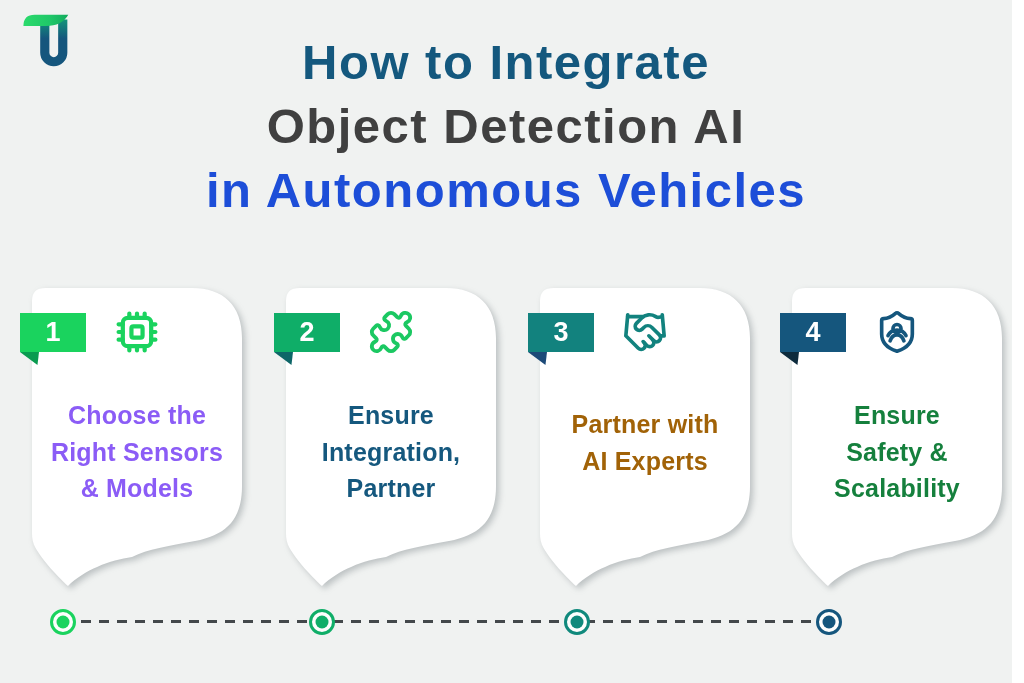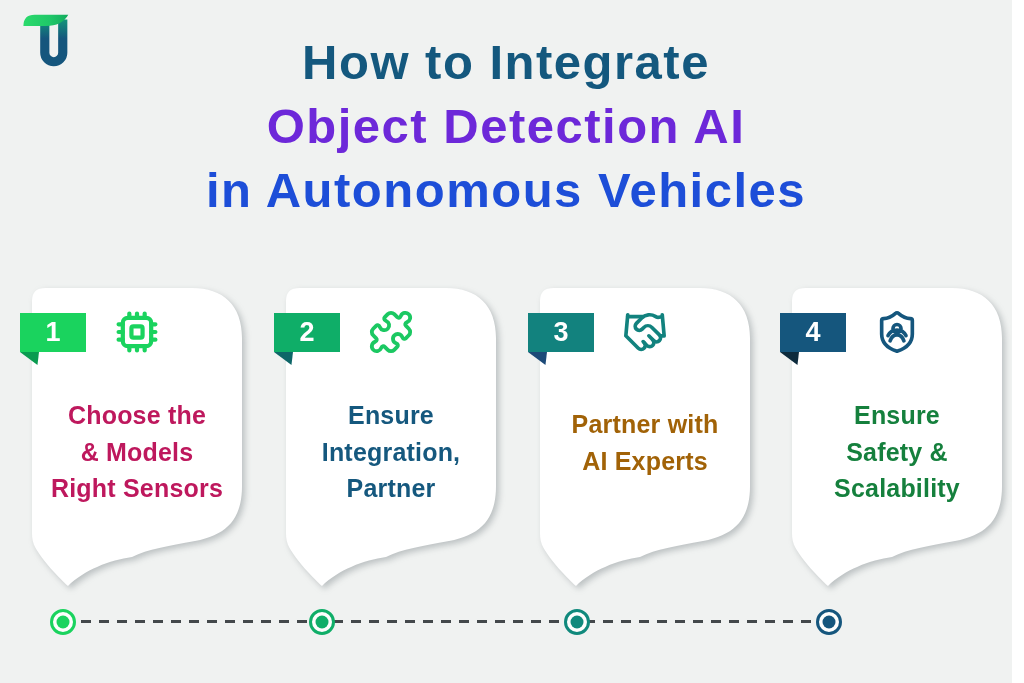--- a/index.html
+++ b/index.html
@@ -150,43 +150,43 @@
     <g>
       <path d="M23 12 L23 40 A8.4 8.4 0 0 0 39.8 40 L39.8 9" fill="none" stroke="url(#uGrad)" stroke-width="8.6"></path>
     </g>
     <g>
       <path d="M3 15 Q3 4.5 13.5 4.5 L45 4.5 Q39 15 24 15 Z" fill="url(#flagGrad)"></path>
     </g>
   </svg>
 
   <div class="title">
     <div class="title-line" style="color: rgb(20, 88, 126);">How to Integrate</div>
-    <div class="title-line" style="color: #6d28d9;">Object Detection AI</div>
+    <div class="title-line" style="color: #404040;">Object Detection AI</div>
     <div class="title-line" style="color: #1d4ed8;">in Autonomous Vehicles</div>
   </div>
 
   <div class="card card-1">
     <svg class="card-shape" viewBox="0 0 210 300" style="color: rgb(255, 255, 255);">
       <path fill="currentColor" d="M14 0 L160 0 C191 0 210 17 210 50 L210 198 C210 231 195 247 163 253 C136 258 116 261 100 269 C78 272 52 282 36 298 C27 290 10 272 3 259 C1 255 0 251 0 245 L0 14 C0 4 4 0 14 0 Z"></path>
     </svg>
     <div class="badge" style="background-color: rgb(26, 211, 94);">
       <span>1</span>
     </div>
     <div class="badge-fold" style="background-color: rgb(10, 155, 80);"></div>
     <div class="card-icon" style="color: rgb(26, 211, 94);">
       <svg viewBox="0 0 24 24" fill="none" stroke="currentColor" stroke-width="2.2" stroke-linecap="round" stroke-linejoin="round">
         <rect x="4.6" y="4.6" width="14.8" height="14.8" rx="2.6"></rect>
         <rect x="9.1" y="9.1" width="5.8" height="5.8" rx="1"></rect>
         <path d="M8 4.6 V2.4 M12 4.6 V2.4 M16 4.6 V2.4 M8 21.6 V19.4 M12 21.6 V19.4 M16 21.6 V19.4 M4.6 8 H2.4 M4.6 12 H2.4 M4.6 16 H2.4 M21.6 8 H19.4 M21.6 12 H19.4 M21.6 16 H19.4"></path>
       </svg>
     </div>
-    <div class="card-text" style="color: #be185d; text-align: center;">
+    <div class="card-text" style="color: #8b5cf6; text-align: center;">
       <div>Choose the</div>
+      <div>Right Sensors</div>
       <div>&amp; Models</div>
-      <div>Right Sensors</div>
     </div>
   </div>
 
   <div class="card card-2">
     <svg class="card-shape" viewBox="0 0 210 300" style="color: rgb(255, 255, 255);">
       <path fill="currentColor" d="M14 0 L160 0 C191 0 210 17 210 50 L210 198 C210 231 195 247 163 253 C136 258 116 261 100 269 C78 272 52 282 36 298 C27 290 10 272 3 259 C1 255 0 251 0 245 L0 14 C0 4 4 0 14 0 Z"></path>
     </svg>
     <div class="badge" style="background-color: rgb(15, 174, 104);">
       <span>2</span>
     </div>

